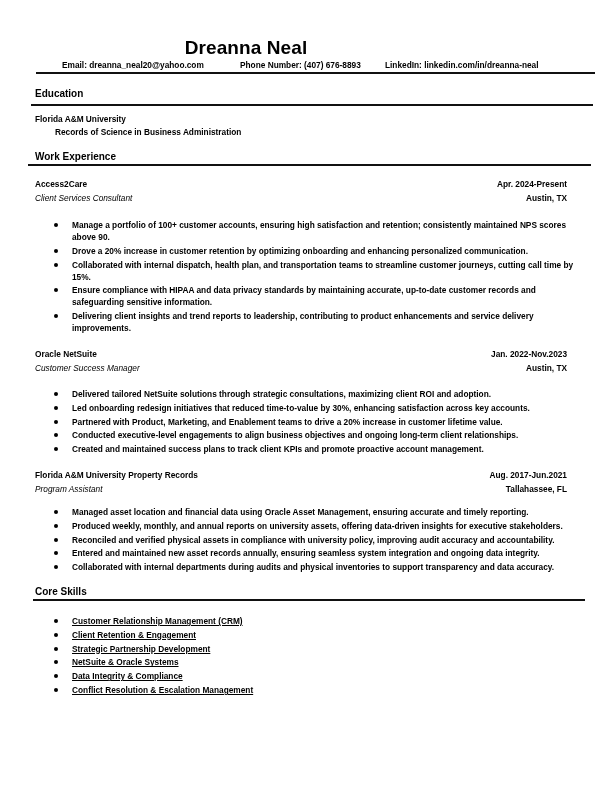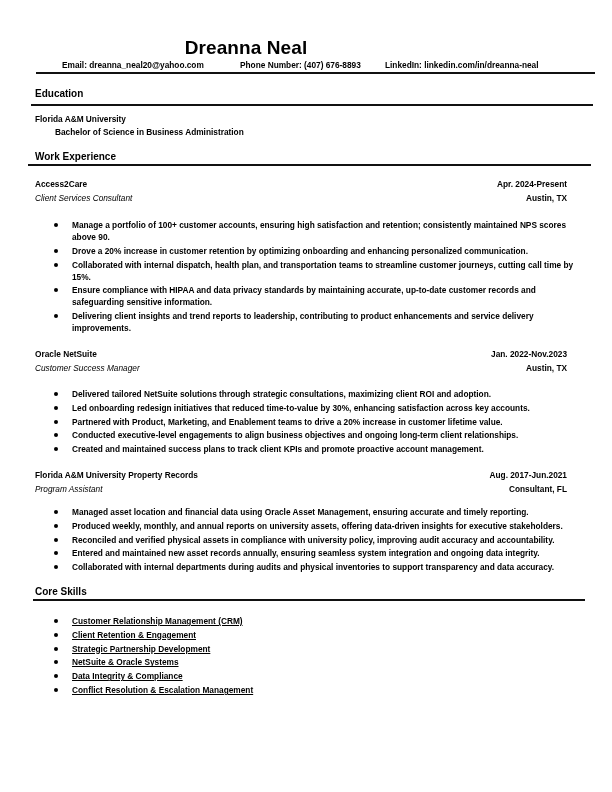--- a/index.html
+++ b/index.html
@@ -76,21 +76,21 @@
   <div class="contact">
     <span class="c-email">Email: dreanna_neal20@yahoo.com</span>
     <span class="c-phone">Phone Number: (407) 676-8893</span>
     <span class="c-linkedin">LinkedIn: linkedin.com/in/dreanna-neal</span>
   </div>
   <div class="rule header"></div>
 
   <div class="section-title sec-edu">Education</div>
   <div class="rule edu"></div>
   <div class="edu-school">Florida A&amp;M University</div>
-  <div class="edu-degree">Bachelor of Science in Business Administration</div>
+  <div class="edu-degree">Records of Science in Business Administration</div>
 
   <div class="section-title sec-work">Work Experience</div>
   <div class="rule work"></div>
 
   <div class="job job1">
     <div class="row">
       <span class="company">Access2Care</span>
       <span class="dates">Apr. 2024-Present</span>
     </div>
     <div class="row">
@@ -124,21 +124,21 @@
     <li><span class="dot"></span><span>Created and maintained success plans to track client KPIs and promote proactive account management.</span></li>
   </ul>
 
   <div class="job job3">
     <div class="row">
       <span class="company">Florida A&amp;M University Property Records</span>
       <span class="dates">Aug. 2017-Jun.2021</span>
     </div>
     <div class="row">
       <span class="title">Program Assistant</span>
-      <span class="location">Consultant, FL</span>
+      <span class="location">Tallahassee, FL</span>
     </div>
   </div>
   <ul class="bullets ul3">
     <li><span class="dot"></span><span>Managed asset location and financial data using Oracle Asset Management, ensuring accurate and timely reporting.</span></li>
     <li><span class="dot"></span><span>Produced weekly, monthly, and annual reports on university assets, offering data-driven insights for executive stakeholders.</span></li>
     <li><span class="dot"></span><span>Reconciled and verified physical assets in compliance with university policy, improving audit accuracy and accountability.</span></li>
     <li><span class="dot"></span><span>Entered and maintained new asset records annually, ensuring seamless system integration and ongoing data integrity.</span></li>
     <li><span class="dot"></span><span>Collaborated with internal departments during audits and physical inventories to support transparency and data accuracy.</span></li>
   </ul>
 

